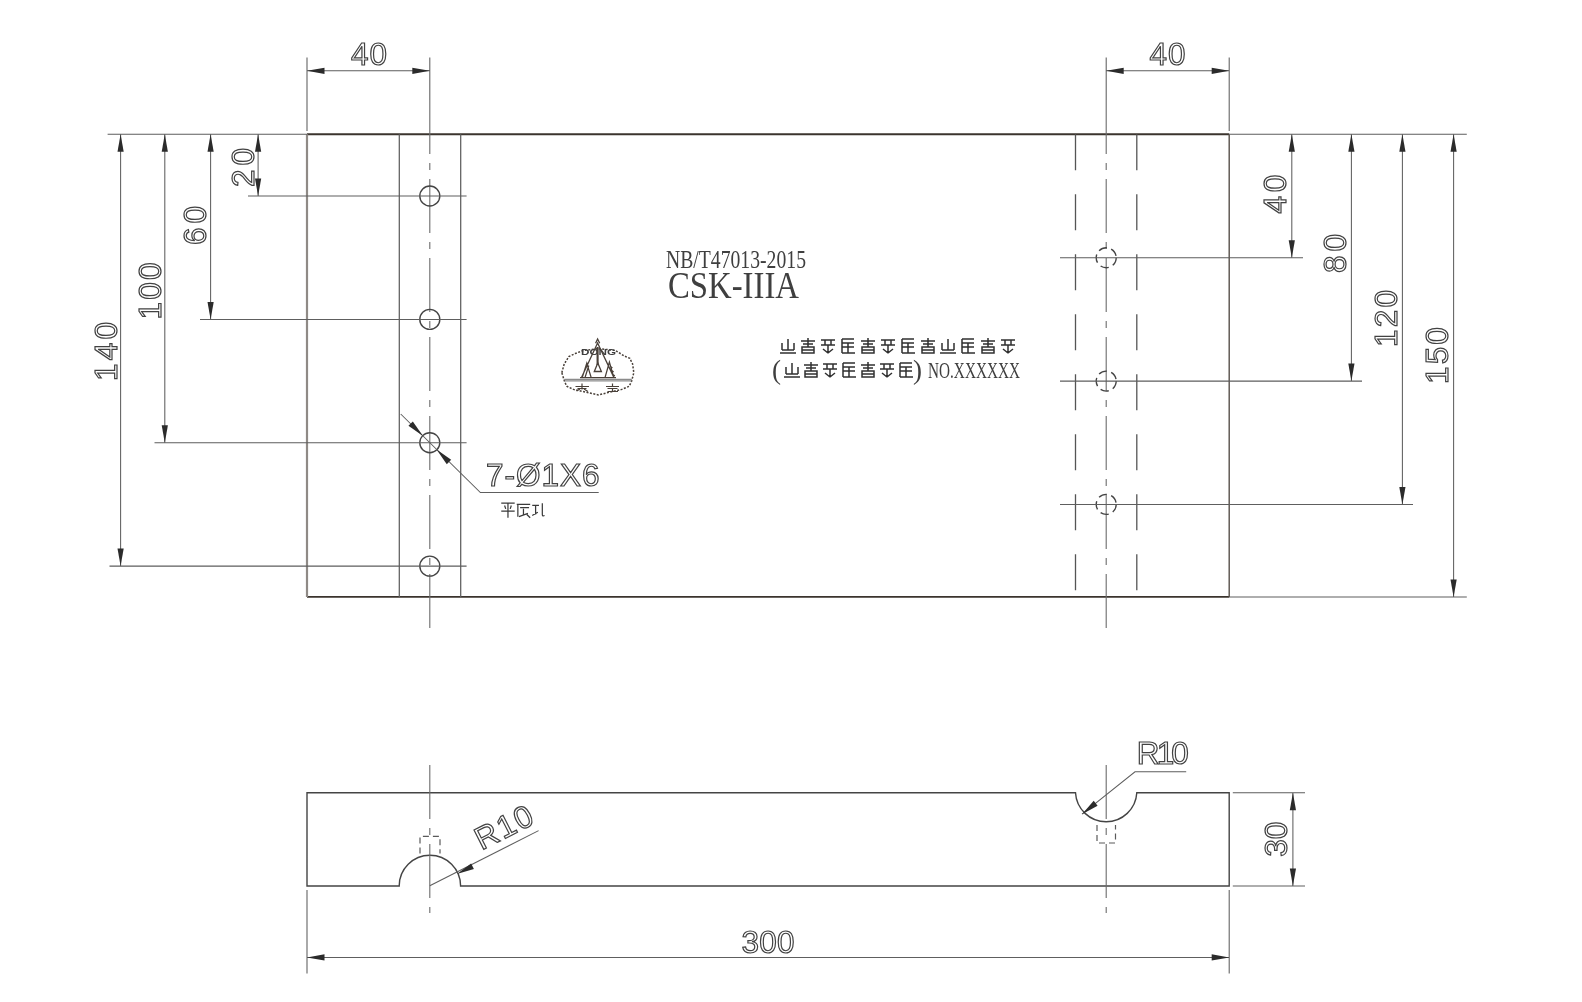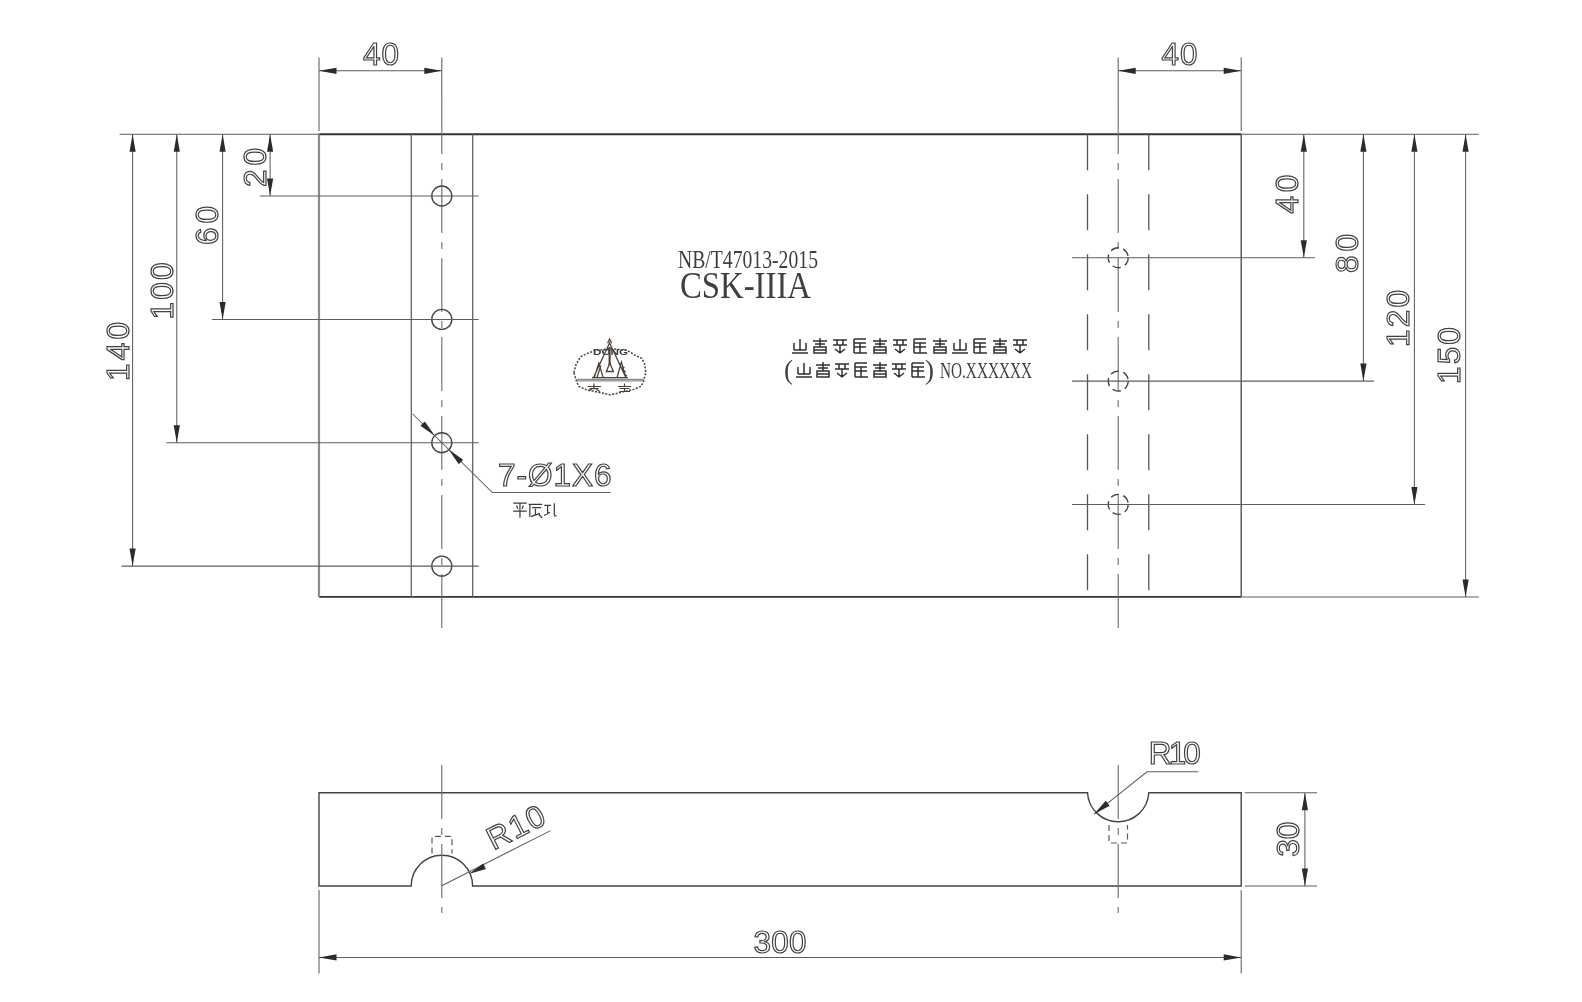--- a/index.html
+++ b/index.html
@@ -9,21 +9,21 @@
 .c{stroke:#6c6c6c;stroke-width:1.1;fill:none;stroke-dasharray:54 9 7 9;}
 .h{stroke:#555555;stroke-width:1.3;fill:none;stroke-dasharray:36 24;}
 .q{stroke:#5a5a5a;stroke-width:1.2;fill:none;stroke-dasharray:6 4;}
 .g{stroke:#303030;stroke-width:1.5;fill:none;}
 text{fill:#3f3f3f;}
 .dim{font-size:31.5px;fill:none;stroke:#424242;stroke-width:1.2;}
 .an{fill:#2b2b2b;stroke:none;}
 </style>
 </head>
 <body>
-<div style="filter:opacity(0.999);padding-left:12px;">
+<div style="filter:opacity(0.999);">
 <svg width="1582" height="1002" viewBox="0 0 1582 1002" xmlns="http://www.w3.org/2000/svg">
 <defs>
 <path id="ah" d="M0 0L17.5 3.1L17.5 -3.1Z"></path>
 <path id="ca" d="M8 1V12M2 5V12M14 5V12M2 12H14M0 15H16"></path>
 <path id="cb" d="M1 3H15M8 0V9M3 6H13M2 9H14V15H2ZM2 12H14"></path>
 <path id="cc" d="M1 2H15M5 2V7M11 2V7M1 7H15M8 7V15M3 11L8 15M13 11L8 15"></path>
 <path id="cd" d="M2 1H14M2 1V15M2 5H14M2 9H14M8 5V15M2 15H15"></path>
 <path id="p1" d="M2 2H14M8 2V15M2 9H14M5 4L6 7M11 4L10 7"></path>
 <path id="p2" d="M2 3H14M3 3V14M5 6H13M8 7V12M4 14L12 11M11 12L14 15"></path>
 <path id="p3" d="M2 4H8M5 4V12M2 13L7 10M11 2V12Q11 14 13 13"></path>

